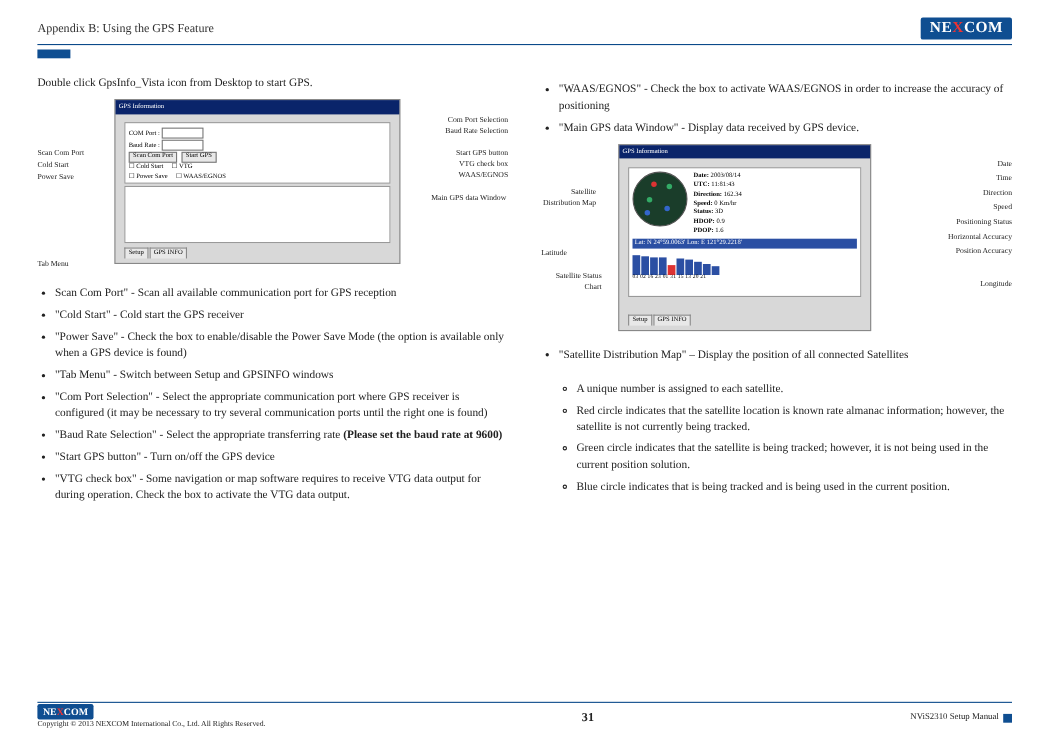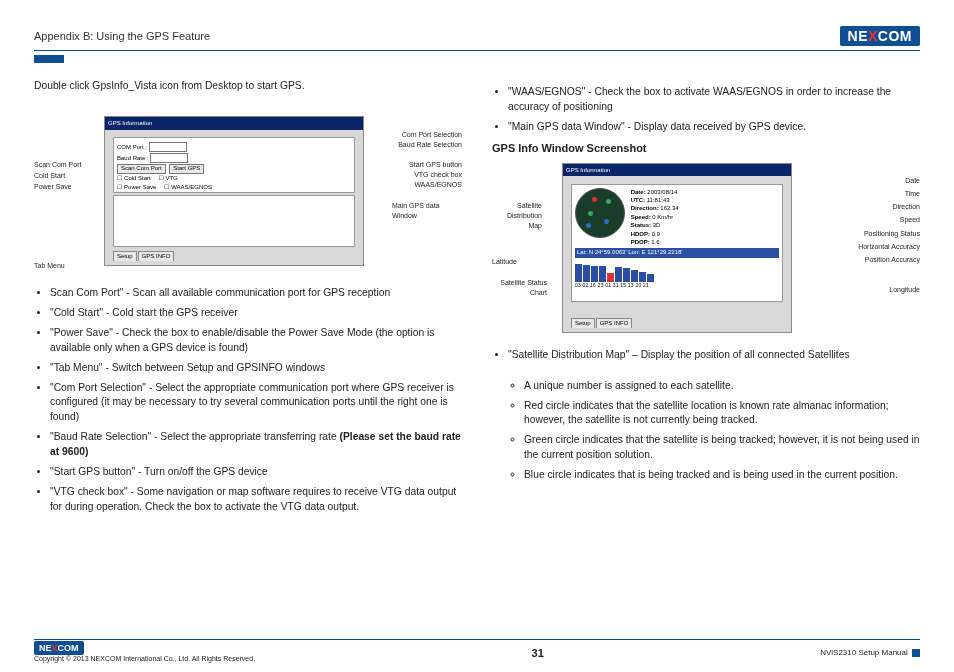--- a/index.html
+++ b/index.html
@@ -7,24 +7,25 @@
     padding: 0;
     font-family: Arial, Helvetica, sans-serif;
     background: #fff;
     color: #222;
     width: 954px;
     height: 672px;
     position: relative;
     box-sizing: border-box;
   }
   .page {
-    padding: 26px 34px 0 34px;
+    padding: 16px 34px 0 34px;
     box-sizing: border-box;
     height: 100%;
     position: relative;
+    font-family: Liberation Serif, serif;
   }
   .header {
     display: flex;
     justify-content: space-between;
     align-items: center;
     border-bottom: 1.5px solid #0b4a8a;
     padding-bottom: 4px;
     margin-bottom: 4px;
   }
   .header-title {
@@ -56,21 +57,21 @@
   .col {
     flex: 1;
     font-size: 10.3px;
     line-height: 1.45;
   }
   .sec-title {
     font-weight: bold;
     font-size: 11px;
     margin: 6px 0 3px 0;
   }
-  .sec-sub { font-size: 10.3px; margin-bottom: 22px; }
+  .sec-sub { font-size: 10.3px; margin-bottom: 6px; }
   ul { margin: 6px 0; padding-left: 16px; }
   ul ul { margin: 16px 0; }
   li { margin-bottom: 5px; }
   .bold { font-weight: bold; }
 
   
   .shot-wrap {
     position: relative;
     margin: 6px 0 10px 0;
   }
@@ -238,21 +239,20 @@
         <li>"VTG check box" - Some navigation or map software requires to receive VTG data output for during operation. Check the box to activate the VTG data output.</li>
       </ul>
     </div>
 
     <div class="col">
       <ul>
         <li>"WAAS/EGNOS" - Check the box to activate WAAS/EGNOS in order to increase the accuracy of positioning</li>
         <li>"Main GPS data Window" - Display data received by GPS device.</li>
       </ul>
 
-      <div class="sec-title">GPS Info Window Screenshot</div>
 
       <div class="shot-wrap" style="height:175px;">
         <span class="ann" style="left:0; top:38px; width:50px; white-space:normal; text-align:right;">Satellite Distribution Map</span>
         <span class="ann" style="left:0; top:94px;">Latitude</span>
         <span class="ann" style="left:0; top:115px; width:55px; white-space:normal; text-align:right;">Satellite Status Chart</span>
 
         <span class="ann" style="right:0; top:13px;">Date</span>
         <span class="ann" style="right:0; top:26px;">Time</span>
         <span class="ann" style="right:0; top:39px;">Direction</span>
         <span class="ann" style="right:0; top:52px;">Speed</span>

